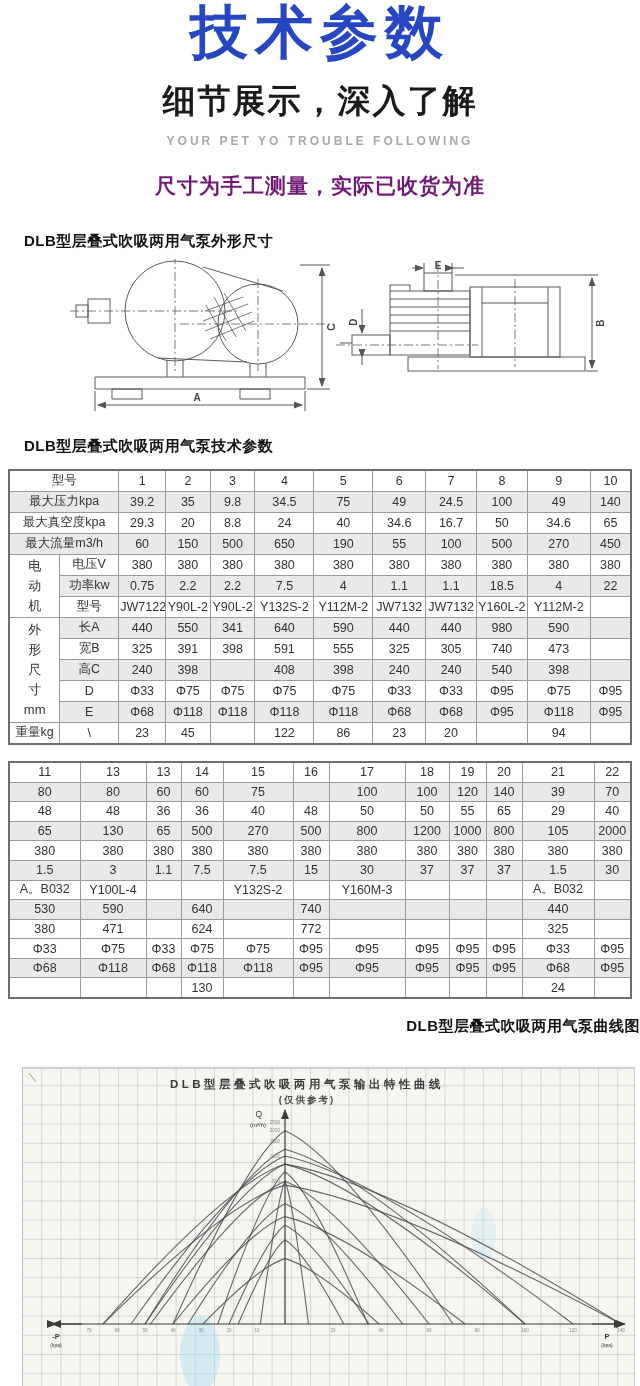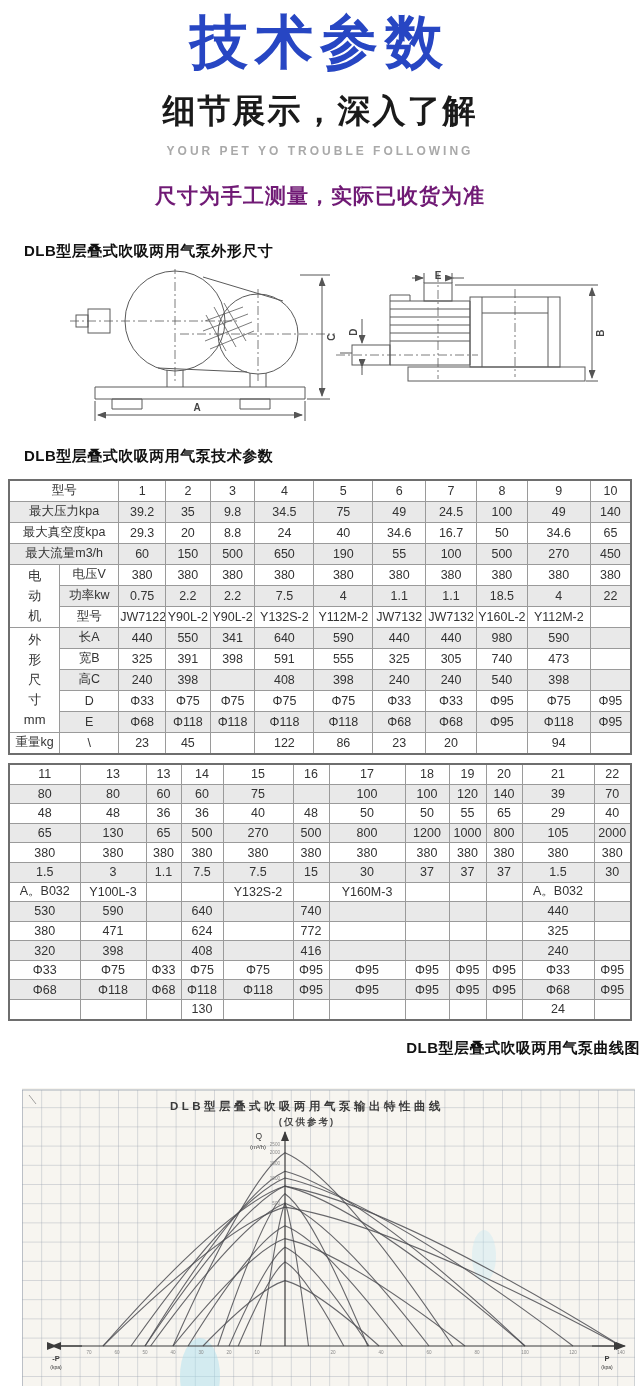--- a/index.html
+++ b/index.html
@@ -1,38 +1,38 @@
 <!DOCTYPE html>
 <html><head>
 <meta charset="utf-8">
 <style>
   html,body{margin:0;padding:0;background:#fff;}
   body{width:640px;height:1386px;overflow:hidden;font-family:"Liberation Sans","DejaVu Sans",sans-serif;color:#222;}
   .page{width:640px;position:relative;}
   
   .hdr{text-align:center;}
-  .hdr-title{margin:0;padding-top:10px;font-size:58px;line-height:1.12;font-weight:900;color:#2746c3;letter-spacing:7px;}
+  .hdr-title{margin:0;padding-top:0;font-size:58px;line-height:1.12;font-weight:900;color:#2746c3;letter-spacing:7px;}
   .hdr-sub{margin:14px 0 0;font-size:33px;font-weight:600;color:#1a1a1a;letter-spacing:2px;}
   .hdr-en{margin-top:10px;font-size:12px;font-weight:600;color:#a9a9a9;letter-spacing:3px;}
   .hdr-note{margin-top:24px;font-size:21px;font-weight:600;color:#701a75;letter-spacing:1px;}
   
   .sec-title{margin:0 0 0 24px;font-size:15px;font-weight:bold;color:#111;letter-spacing:0.5px;}
   .sec1 .sec-title{margin-top:32px;}
   .sec2 .sec-title{margin-top:16px;}
   .sec3 .sec-title{margin-top:18px;text-align:right;}
   .drawsvg{display:block;margin-top:8px;}
   
   table.spec{border-collapse:collapse;table-layout:fixed;width:624px;margin:13px 0 0 8px;
     font-size:12.5px;color:#333;border:2px solid #6e6e6e;}
   table.spec td{border:1px solid #9a9a9a;text-align:center;vertical-align:middle;
     padding:0 1px;height:20px;overflow:hidden;white-space:nowrap;}
   table.spec tr.shaded td{background:#e9e9e9;}
   table.spec tr.shaded td.vlbl, table.spec td.vlbl{background:#fff;}
   table.spec td.vlbl{white-space:pre-line;line-height:20px;font-size:13px;}
-  #spec-table-2{margin-top:8px;}
+  #spec-table-2{margin-top:16px;}
   #spec-table-2 td{height:18.6px;}
   
   .chartsvg{display:block;margin:30px 0 0 22px;}
   .curve{fill:none;stroke:#4d4d52;stroke-width:1.1;opacity:0.85;}
   .gridline{stroke:#97a0ad;stroke-width:0.7;}
   .ticktext{fill:#8a8a8a;font-size:4.6px;font-family:"Liberation Sans",sans-serif;}
   .axis{stroke:#3c3c3c;stroke-width:1.2;fill:none;}
   .dim{stroke:#555;stroke-width:1;fill:none;}
   .dimtext{fill:#444;font-size:10px;font-weight:bold;font-family:"Liberation Sans",sans-serif;}
 </style>
@@ -414,21 +414,21 @@
             <td>15</td>
             <td>30</td>
             <td>37</td>
             <td>37</td>
             <td>37</td>
             <td>1.5</td>
             <td>30</td>
           </tr>
           <tr>
             <td>A。B032</td>
-            <td>Y100L-3</td>
+            <td>Y100L-4</td>
             <td></td>
             <td></td>
             <td>Y132S-2</td>
             <td></td>
             <td>Y160M-3</td>
             <td></td>
             <td></td>
             <td></td>
             <td>A。B032</td>
             <td></td>
@@ -452,34 +452,20 @@
             <td>471</td>
             <td></td>
             <td>624</td>
             <td></td>
             <td>772</td>
             <td></td>
             <td></td>
             <td></td>
             <td></td>
             <td>325</td>
-            <td></td>
-          </tr>
-          <tr class="shaded">
-            <td>320</td>
-            <td>398</td>
-            <td></td>
-            <td>408</td>
-            <td></td>
-            <td>416</td>
-            <td></td>
-            <td></td>
-            <td></td>
-            <td></td>
-            <td>240</td>
             <td></td>
           </tr>
           <tr>
             <td>Φ33</td>
             <td>Φ75</td>
             <td>Φ33</td>
             <td>Φ75</td>
             <td>Φ75</td>
             <td>Φ95</td>
             <td>Φ95</td>

